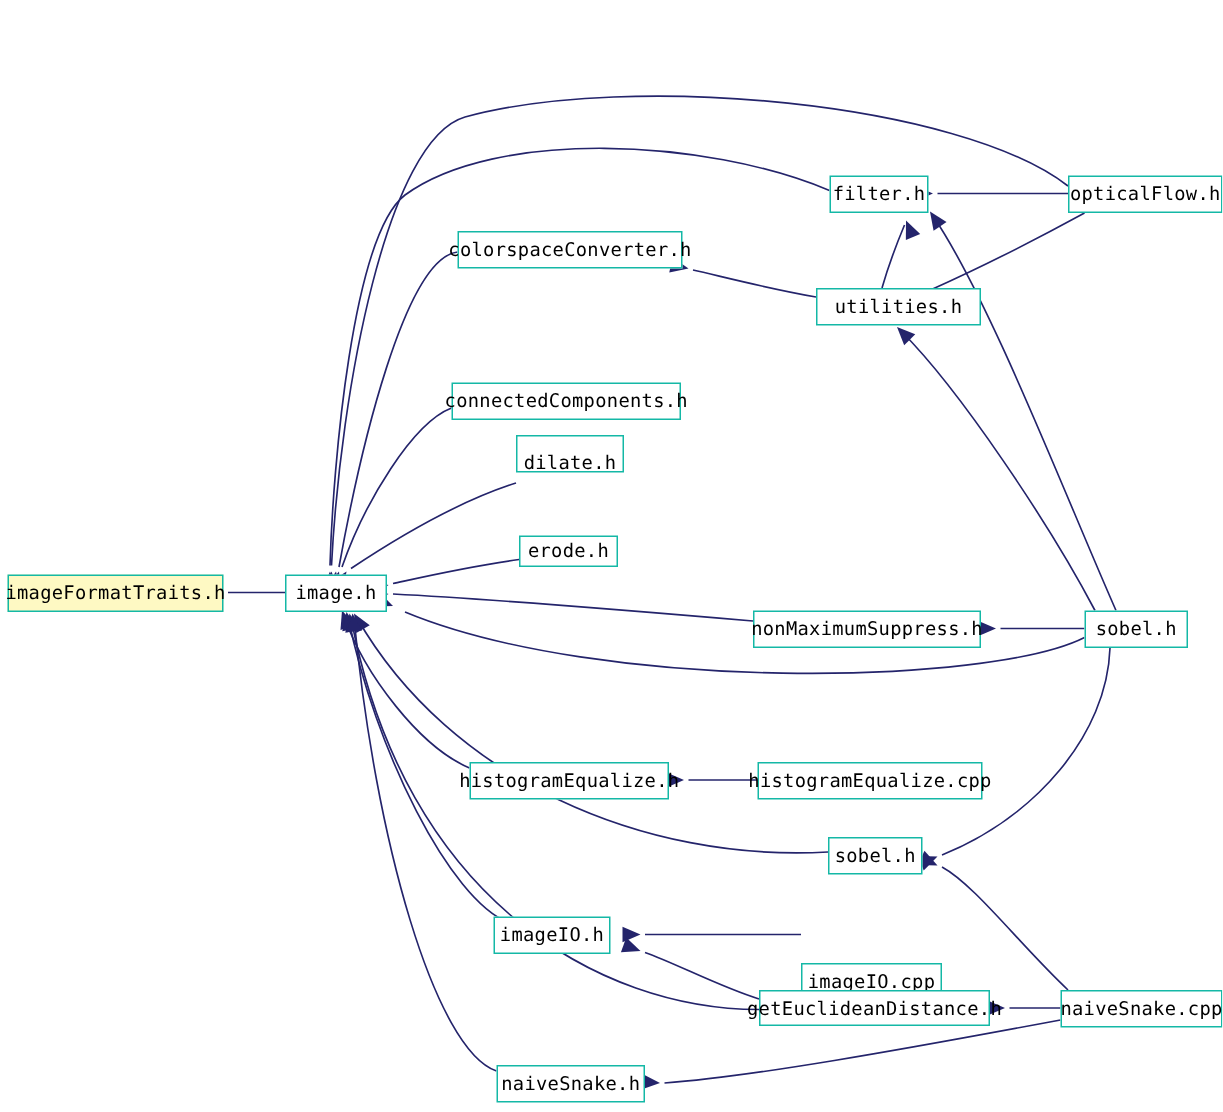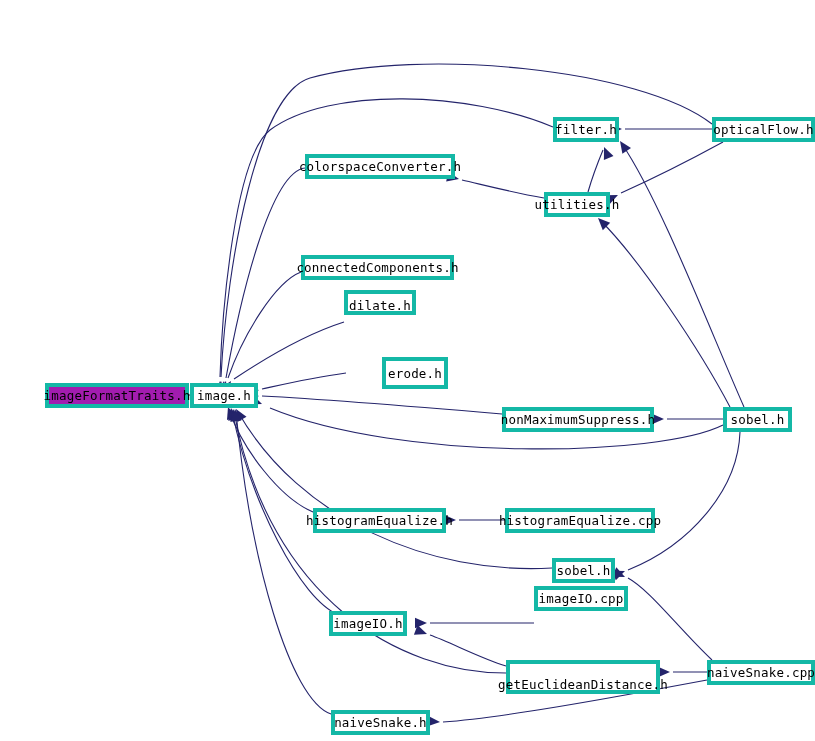--- a/index.html
+++ b/index.html
@@ -28,35 +28,34 @@
     stroke: #24246b;
     stroke-width: 1.1;
   }
   .arrow-head {
     fill: #24246b;
     stroke: none;
   }
   .node {
     position: absolute;
     box-sizing: border-box;
-    border: 4px solid #14b8a6;
+    border: 1px solid #14b8a6;
     background: #ffffff;
     color: #000000;
     font-size: 12.5px;
     line-height: 1;
     letter-spacing: 0.2px;
     display: flex;
     align-items: center;
     justify-content: center;
     white-space: nowrap;
     z-index: 5;
   }
   .node.root-node {
-    background: #a21caf;
-    margin-left: 40px;
+    background: #fef9c3;
   }
   .node .node-label {
     display: block;
     transform: translateY(0.5px);
   }
 </style>
 </head>
 <body>
 
 <div id="graph-root">
@@ -127,54 +126,54 @@
       </div>
       <div class="node" style="left: 305px; top: 154px; width: 150px; height: 25px;">
         <span class="node-label">colorspaceConverter.h</span>
       </div>
       <div class="node" style="left: 301px; top: 255px; width: 153px; height: 25px;">
         <span class="node-label">connectedComponents.h</span>
       </div>
       <div class="node" style="left: 344px; top: 290px; width: 72px; height: 25px; align-items: flex-end;">
         <span class="node-label">dilate.h</span>
       </div>
-      <div class="node" style="left: 346px; top: 357px; width: 66px; height: 32px; margin-left: 36px;">
+      <div class="node" style="left: 346px; top: 357px; width: 66px; height: 21px;">
         <span class="node-label">erode.h</span>
       </div>
       <div class="node" style="left: 502px; top: 407px; width: 152px; height: 25px;">
         <span class="node-label">nonMaximumSuppress.h</span>
       </div>
       <div class="node" style="left: 313px; top: 508px; width: 133px; height: 25px;">
         <span class="node-label">histogramEqualize.h</span>
       </div>
       <div class="node" style="left: 505px; top: 508px; width: 150px; height: 25px; text-align: right;">
         <span class="node-label">histogramEqualize.cpp</span>
       </div>
       <div class="node" style="left: 329px; top: 611px; width: 78px; height: 25px;">
         <span class="node-label">imageIO.h</span>
       </div>
-      <div class="node" style="left: 534px; top: 586px; width: 94px; height: 25px;">
+      <div class="node" style="left: 534px; top: 642px; width: 94px; height: 25px;">
         <span class="node-label">imageIO.cpp</span>
       </div>
-      <div class="node" style="left: 506px; top: 660px; width: 154px; height: 34px; align-items: flex-end;">
+      <div class="node" style="left: 506px; top: 660px; width: 154px; height: 24px;">
         <span class="node-label">getEuclideanDistance.h</span>
       </div>
       <div class="node" style="left: 331px; top: 710px; width: 99px; height: 25px;">
         <span class="node-label">naiveSnake.h</span>
       </div>
       <div class="node" style="left: 707px; top: 660px; width: 108px; height: 25px;">
         <span class="node-label">naiveSnake.cpp</span>
       </div>
       <div class="node" style="left: 553px; top: 117px; width: 66px; height: 25px;">
         <span class="node-label">filter.h</span>
       </div>
       <div class="node" style="left: 712px; top: 117px; width: 103px; height: 25px;">
         <span class="node-label">opticalFlow.h</span>
       </div>
-      <div class="node" style="left: 544px; top: 192px; width: 66px; height: 25px;">
+      <div class="node" style="left: 544px; top: 192px; width: 110px; height: 25px;">
         <span class="node-label">utilities.h</span>
       </div>
       <div class="node" style="left: 552px; top: 558px; width: 63px; height: 25px; justify-content: center;">
         <span class="node-label">sobel.h</span>
       </div>
       <div class="node" style="left: 723px; top: 407px; width: 69px; height: 25px;">
         <span class="node-label">sobel.h</span>
       </div>
     </div>
 </div>

